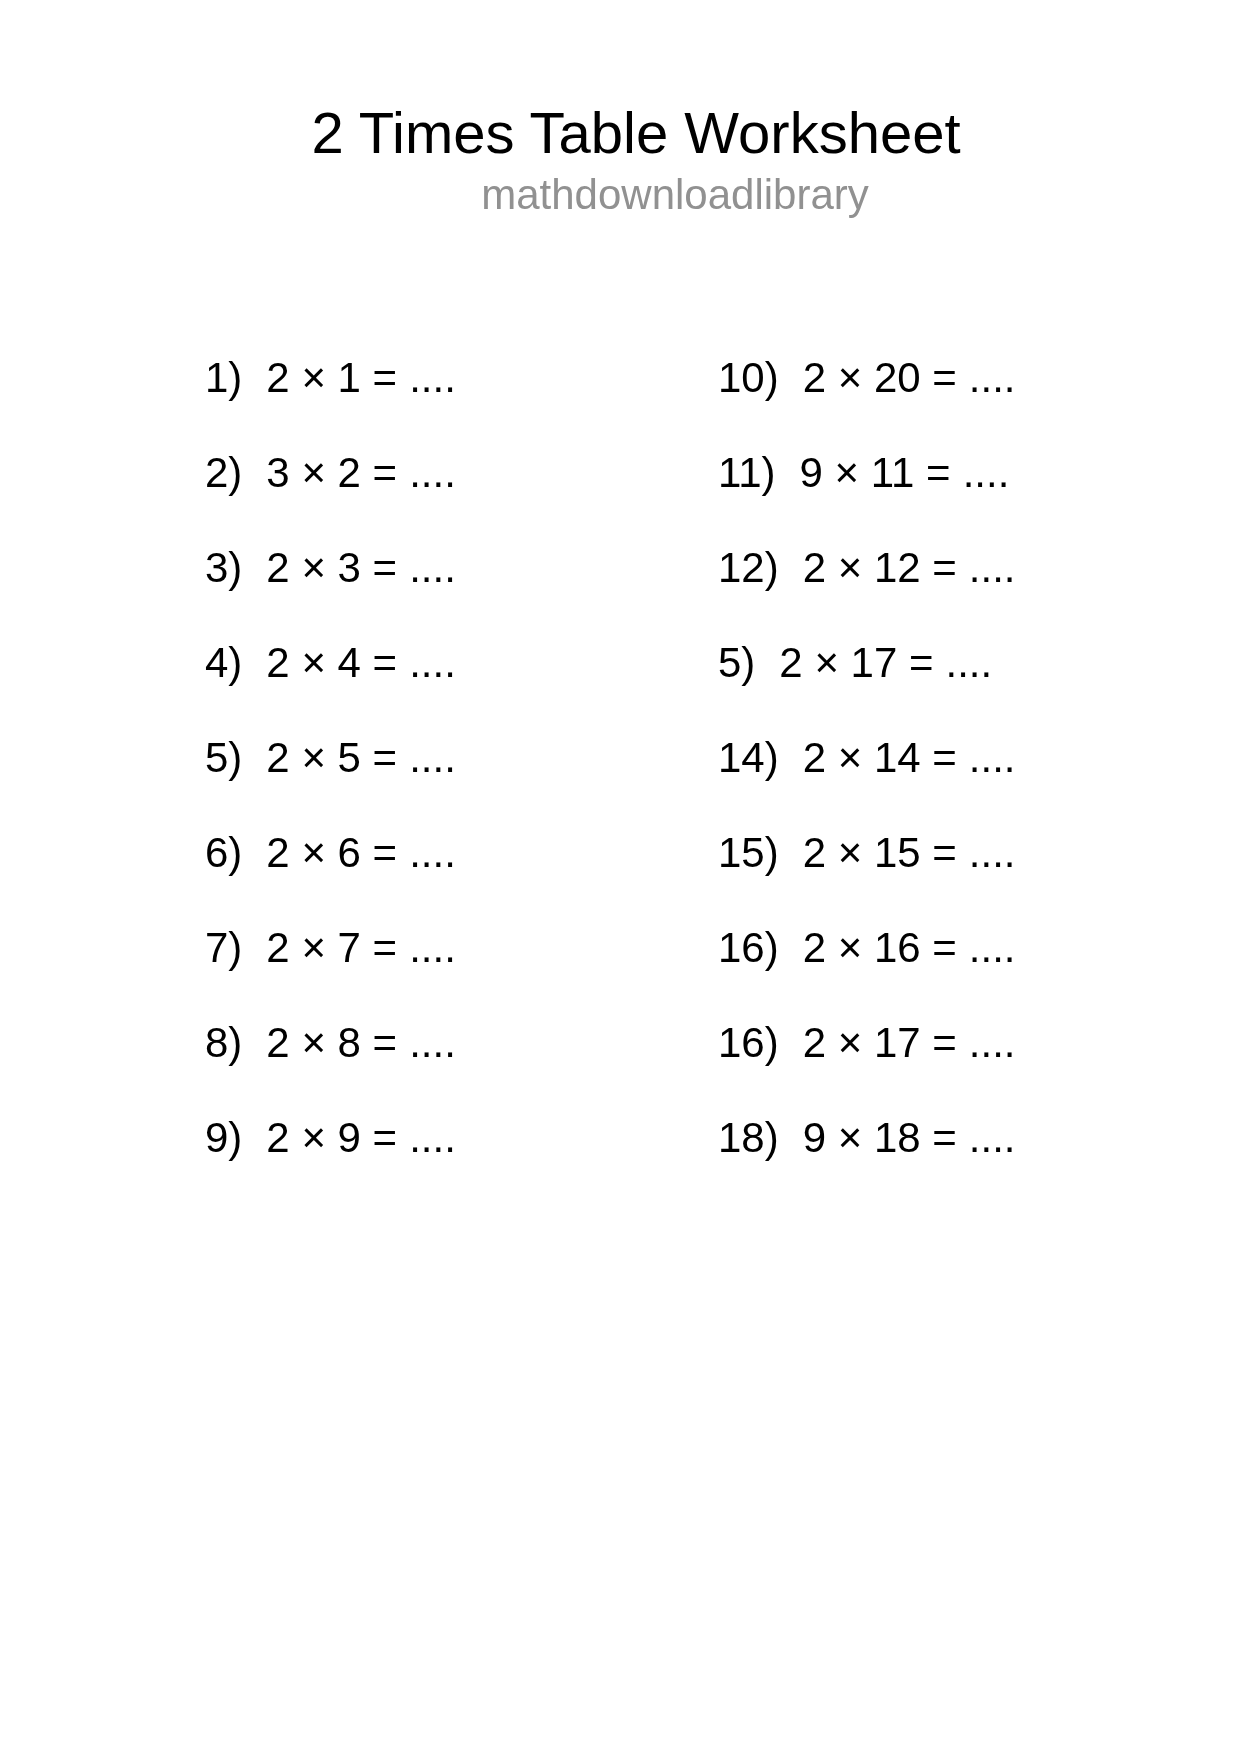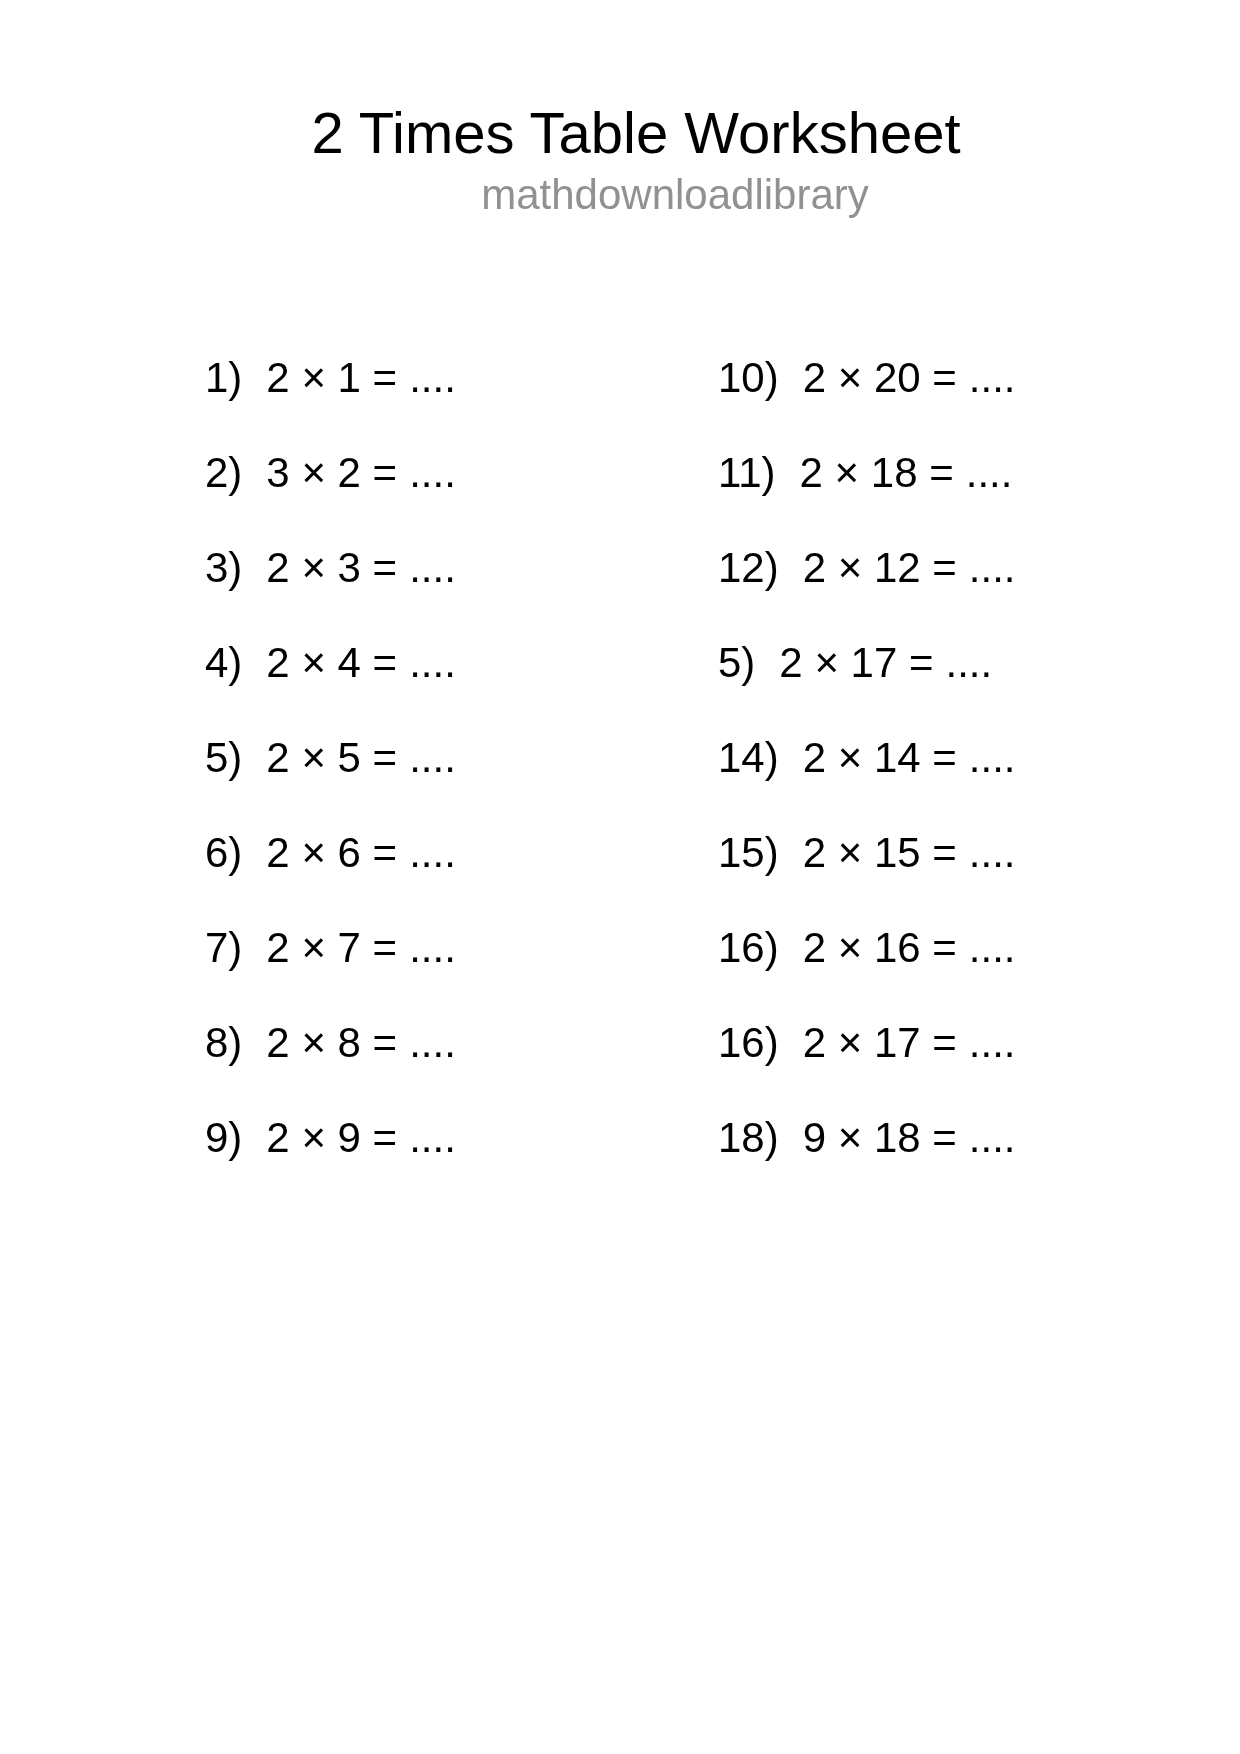--- a/index.html
+++ b/index.html
@@ -107,21 +107,21 @@
   </div>
 
 <div class="problems-col right">
     <div class="problem-row">
       <span class="problem-number">10)</span>
       <span class="problem-expression">2 × 20 =</span>
       <span class="answer-blank">....</span>
     </div>
     <div class="problem-row">
       <span class="problem-number">11)</span>
-      <span class="problem-expression">2 × 18 =</span>
+      <span class="problem-expression">9 × 11 =</span>
       <span class="answer-blank">....</span>
     </div>
     <div class="problem-row">
       <span class="problem-number">12)</span>
       <span class="problem-expression">2 × 12 =</span>
       <span class="answer-blank">....</span>
     </div>
     <div class="problem-row">
       <span class="problem-number">5)</span>
       <span class="problem-expression">2 × 17 =</span>

